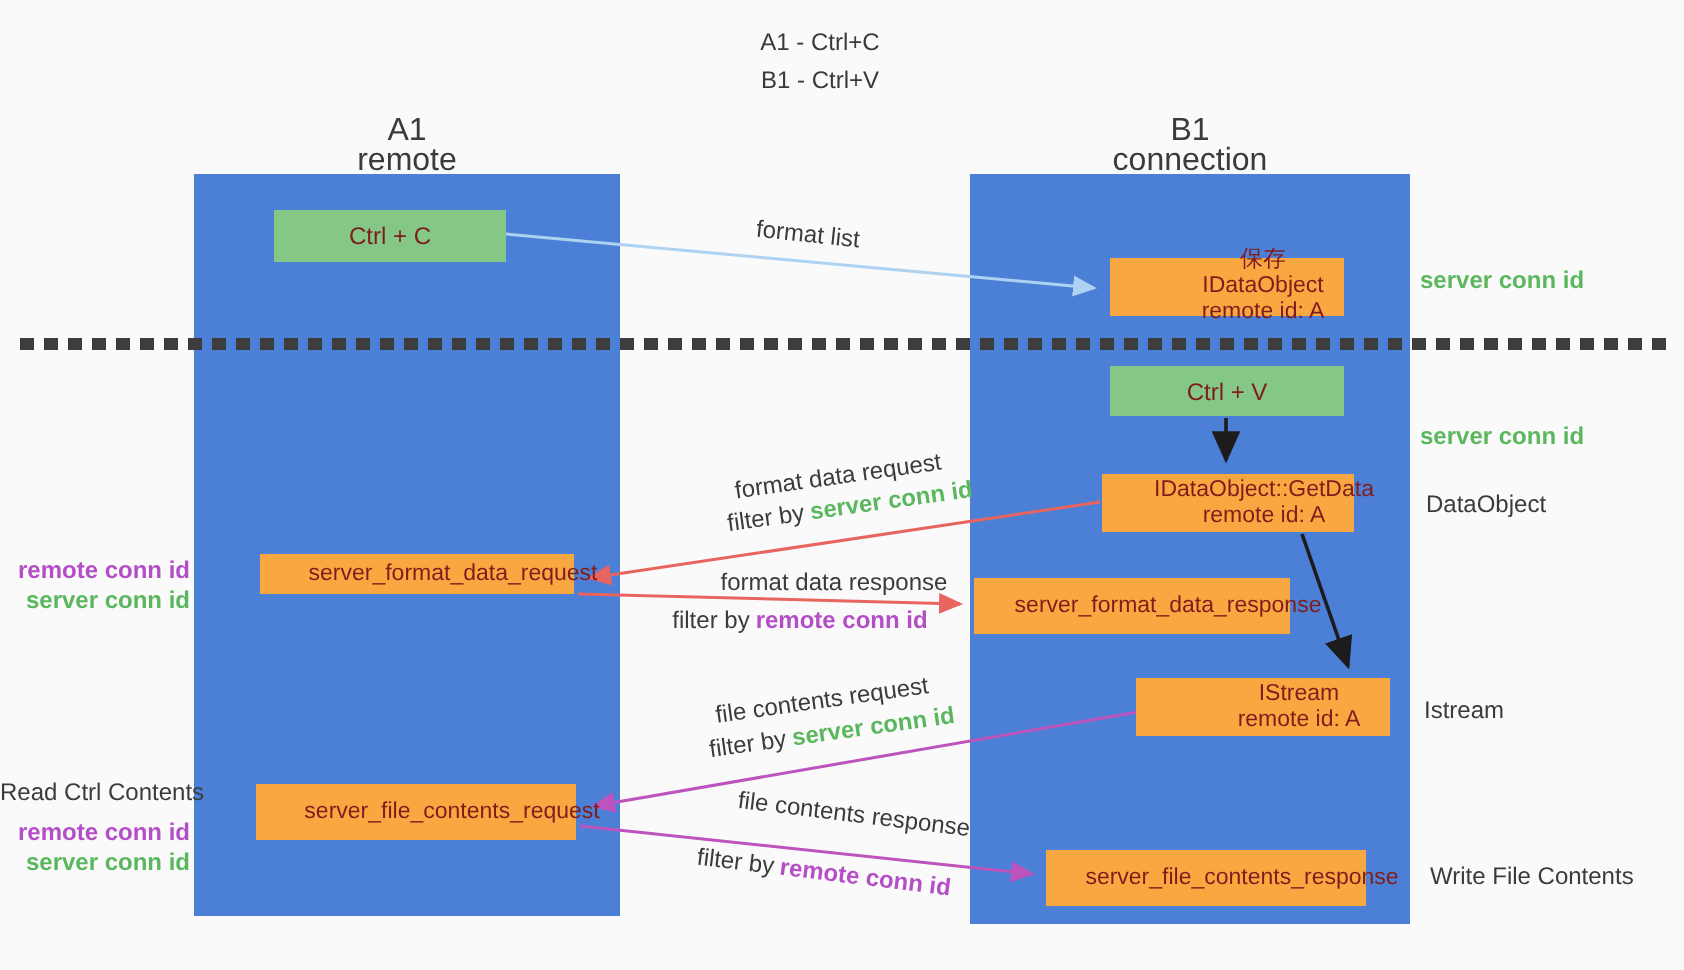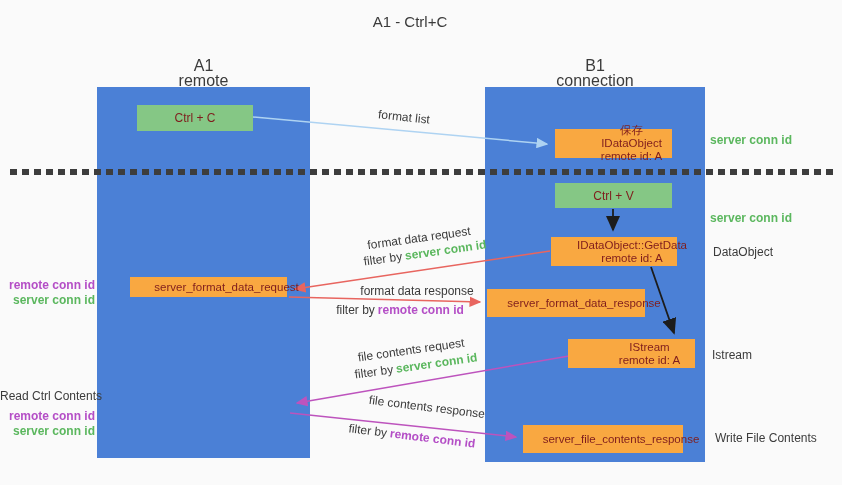--- a/index.html
+++ b/index.html
@@ -1,19 +1,19 @@
 <!DOCTYPE html>
 <html><head>
 <meta charset="utf-8">
 <style>
   html,body { margin:0; padding:0; background:#fafafa; }
   body { font-family:"Liberation Sans", sans-serif; }
   .canvas { position:relative; width:842px; height:485px; background:#fafafa; overflow:hidden; }
   .lane { position:absolute; background:#4b80d6; }
-  .title { position:absolute; text-align:center; font-size:15px; color:#3a3a3a; line-height:19px; }
+  .title { position:absolute; text-align:center; font-size:12px; color:#3a3a3a; line-height:19px; }
   .hdr { position:absolute; text-align:center; font-size:16px; color:#3b3b3b; line-height:15px; }
   .box { position:absolute; display:flex; flex-direction:column; align-items:center; justify-content:center;
          text-align:center; color:#7f1d1d; box-sizing:border-box; }
   .box.green { background:#85c785; font-size:12px; }
   .box.orange { background:#f9a841; font-size:11.5px; line-height:13px;padding-left:36px; }
   .lbl { position:absolute; font-size:12px; color:#3b3b3b; white-space:nowrap; }
   .ctr { text-align:center; transform-origin:center center; }
   .r-up { transform:rotate(-8deg); }
   .r-dn { transform:rotate(7deg); }
   .r-dn2 { transform:rotate(6deg); }
@@ -25,20 +25,21 @@
              background:repeating-linear-gradient(90deg,#3d3d3d 0 7px,transparent 7px 12px); }
   svg.overlay { position:absolute; left:0; top:0; pointer-events:none; }
 </style>
 </head>
 <body>
 
 <div class="canvas">
 
   <div class="title" style="left:310px; top:12px; width:200px;">
     <div>A1 - Ctrl+C</div>
+    <div>B1 - Ctrl+V</div>
   </div>
 
   <div class="hdr" style="left:97px; top:58px; width:213px;">
     <div>A1</div>
     <div>remote</div>
   </div>
   <div class="hdr" style="left:485px; top:58px; width:220px;">
     <div>B1</div>
     <div>connection</div>
   </div>
@@ -70,20 +71,23 @@
     <line x1="651" y1="267" x2="674" y2="333" stroke="#1c1c1c" stroke-width="1.8" marker-end="url(#m-blk)"></line>
     <line x1="569" y1="356" x2="297" y2="403" stroke="#bd53bd" stroke-width="1.5" marker-end="url(#m-mag)"></line>
     <line x1="290" y1="413" x2="516" y2="437" stroke="#bd53bd" stroke-width="1.5" marker-end="url(#m-mag)"></line>
   </svg>
 
   <div class="box green" style="left:137px; top:105px; width:116px; height:26px;">
     <span>Ctrl + C</span>
   </div>
   <div class="box orange" style="left:130px; top:277px; width:157px; height:20px;">
     <span>server_format_data_request</span>
+  </div>
+  <div class="box orange" style="left:128px; top:392px; width:160px; height:28px;">
+    <span>server_file_contents_request</span>
   </div>
 
   <div class="box orange" style="left:555px; top:129px; width:117px; height:29px;">
     <span>保存IDataObject</span>
     <span>remote id: A</span>
   </div>
   <div class="box green" style="left:555px; top:183px; width:117px; height:25px;">
     <span>Ctrl + V</span>
   </div>
   <div class="box orange" style="left:551px; top:237px; width:126px; height:29px;">

